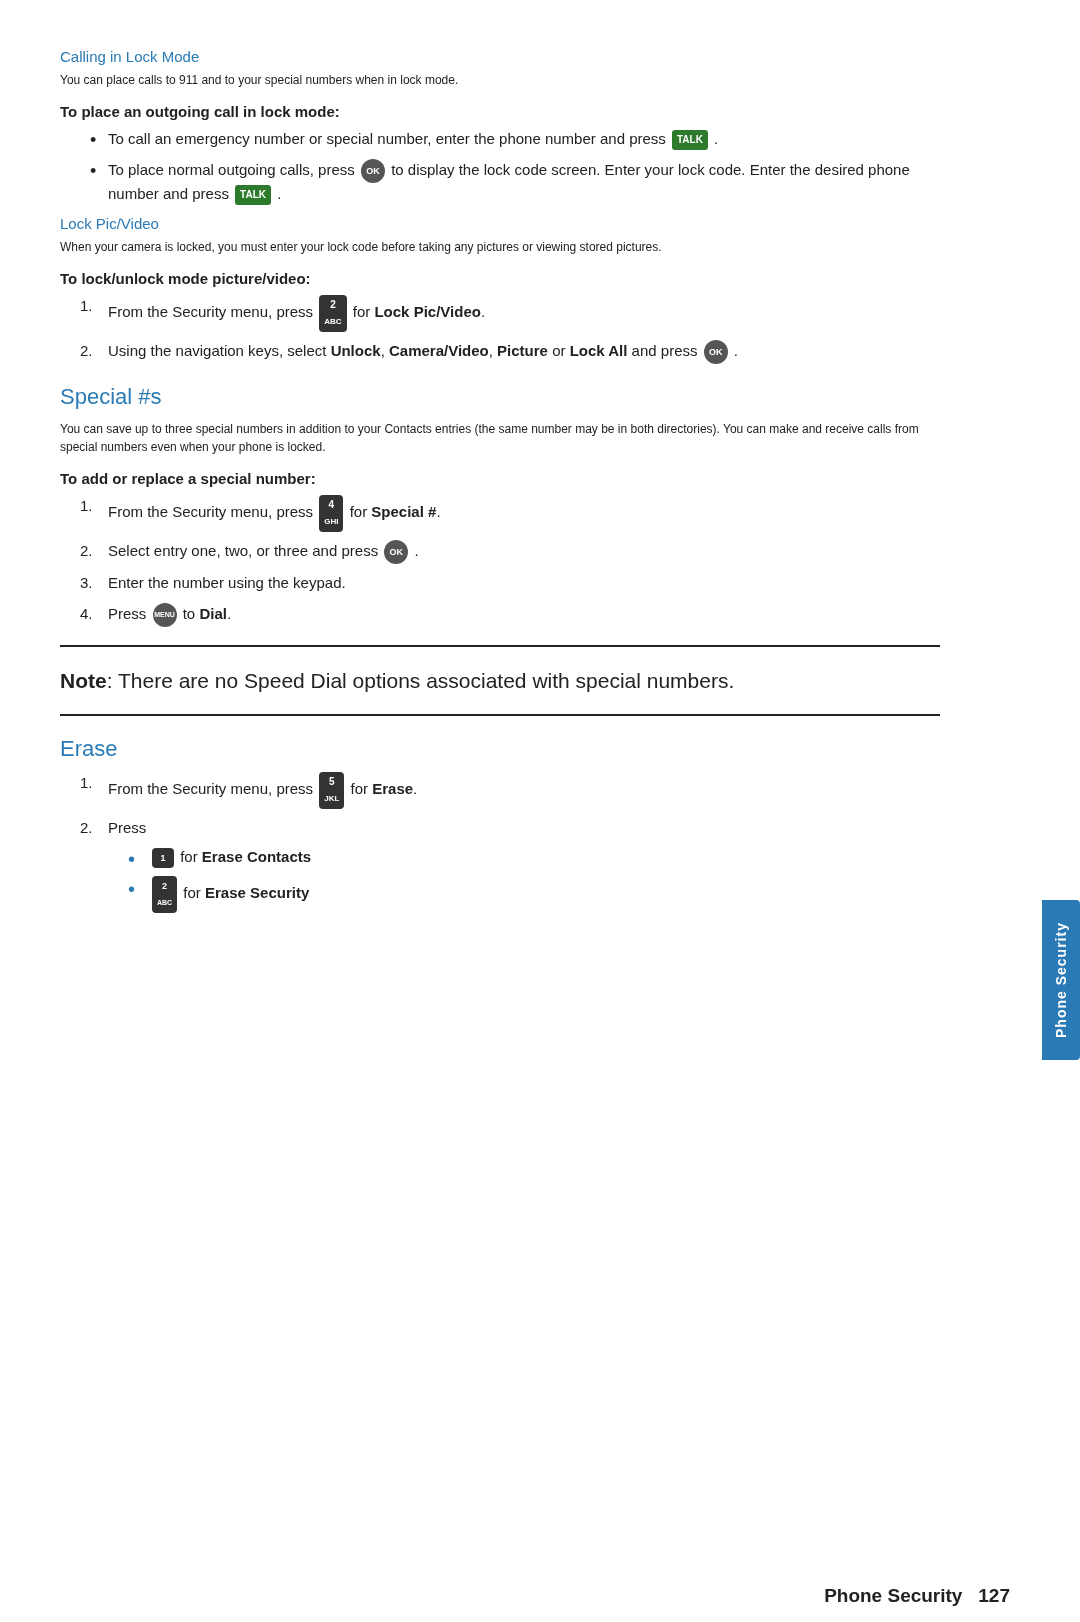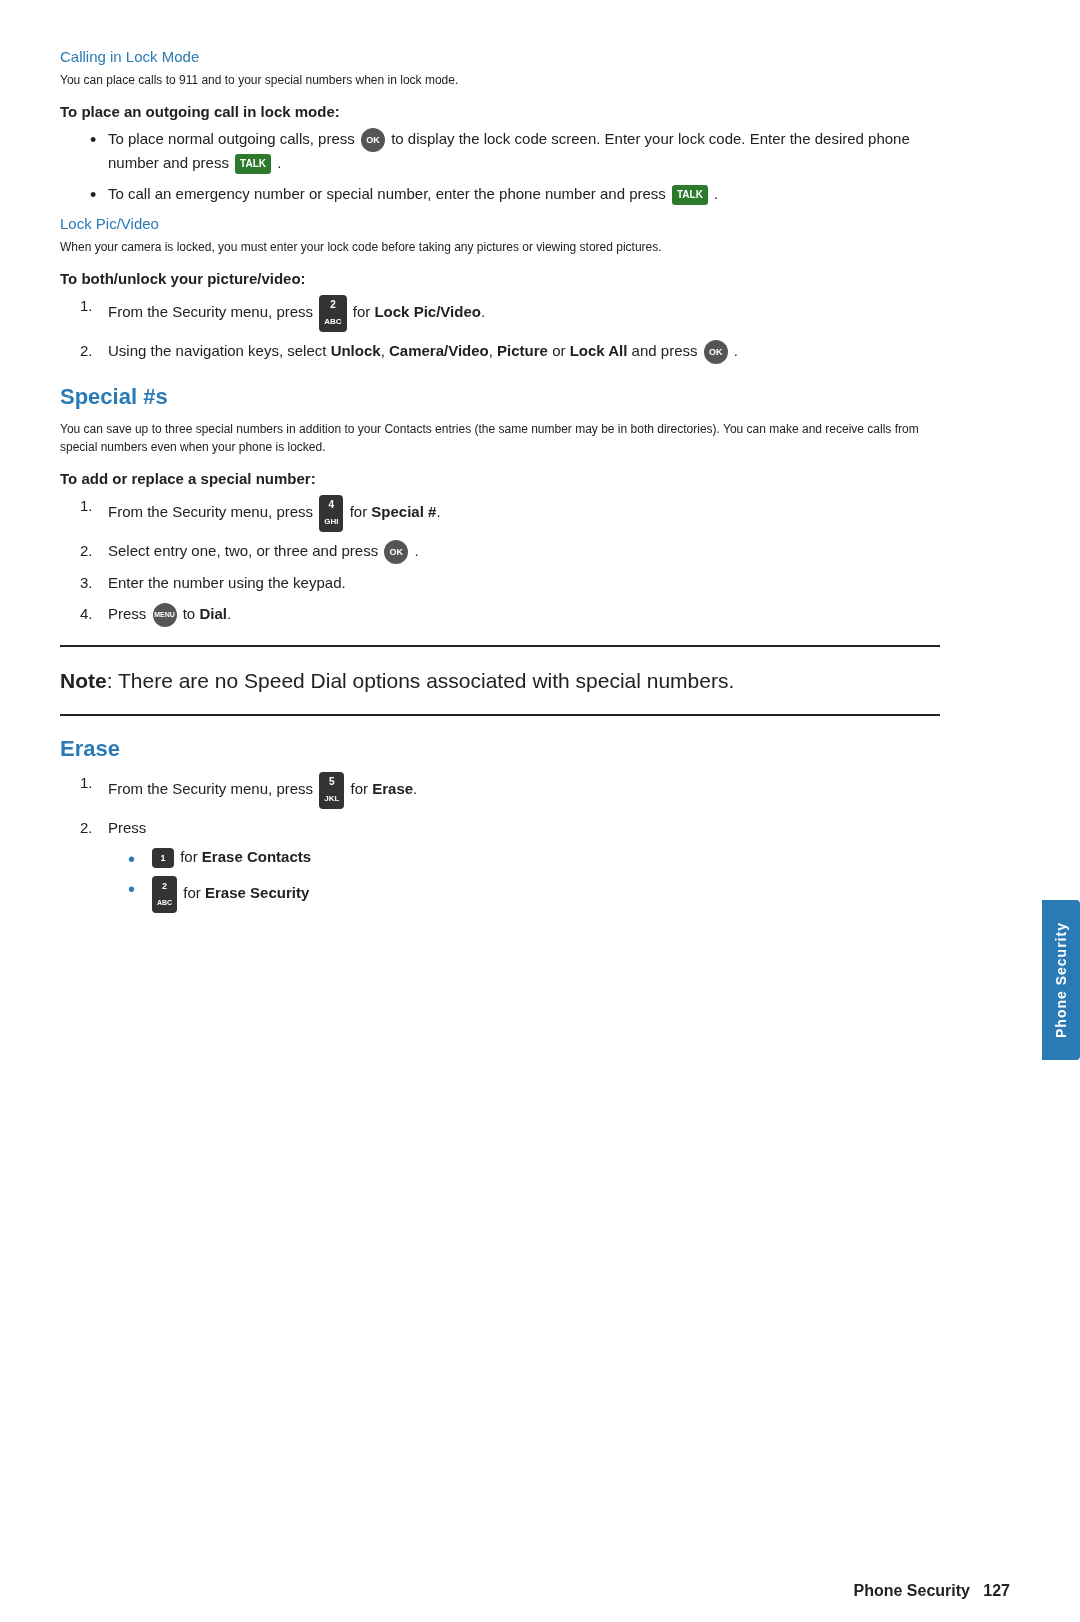--- a/index.html
+++ b/index.html
@@ -71,21 +71,21 @@
     .numbered-list li::before {
       content: counter(step-counter) ".";
       font-weight: normal;
       position: absolute;
       left: 0;
       top: 0;
     }
     .section-heading {
       font-size: 22px;
       color: #2a7ab5;
-      font-weight: bold;
+      font-weight: normal;
       margin: 20px 0 10px 0;
     }
     .inline-bold {
       font-weight: bold;
     }
     .btn-icon {
       display: inline-block;
       background: #333;
       color: #fff;
       font-size: 10px;
@@ -154,23 +154,23 @@
       transform: rotate(180deg);
       letter-spacing: 1px;
       border-radius: 4px 0 0 4px;
       height: 160px;
       display: flex;
       align-items: center;
       justify-content: center;
     }
     .page-footer {
       position: absolute;
-      bottom: 22px;
+      bottom: 15px;
       right: 70px;
-      font-size: 16px;
+      font-size: 19px;
       font-weight: bold;
       color: #222;
     }
     .sub-bullet-list {
       margin: 6px 0 6px 20px;
       list-style: none;
     }
     .sub-bullet-list li {
       position: relative;
       padding-left: 22px;
@@ -192,39 +192,39 @@
 
 <div class="page">
 
   <a class="section-link">Calling in Lock Mode</a>
 
   <p class="body-text">You can place calls to 911 and to your special numbers when in lock mode.</p>
 
   <p class="bold-heading">To place an outgoing call in lock mode:</p>
 
   <ul class="bullet-list">
+    <li>
+      <span>To call an emergency number or special number, enter the phone number and press</span>
+      <span class="btn-icon-green">TALK</span>
+      <span> .</span>
+    </li>
     <li>
       <span>To place normal outgoing calls, press </span>
       <span class="btn-icon-circle">OK</span>
       <span> to display the lock code screen. Enter your lock code. Enter the desired phone number and press</span>
       <span class="btn-icon-green">TALK</span>
       <span> .</span>
     </li>
-    <li>
-      <span>To call an emergency number or special number, enter the phone number and press</span>
-      <span class="btn-icon-green">TALK</span>
-      <span> .</span>
-    </li>
   </ul>
 
   <a class="section-link">Lock Pic/Video</a>
 
   <p class="body-text">When your camera is locked, you must enter your lock code before taking any pictures or viewing stored pictures.</p>
 
-  <p class="bold-heading">To both/unlock your picture/video:</p>
+  <p class="bold-heading">To lock/unlock mode picture/video:</p>
 
   <ol class="numbered-list">
     <li>
       <span>From the Security menu, press </span>
       <span class="btn-icon">2<br><span style="font-size:8px">ABC</span></span>
       <span> for <span class="inline-bold">Lock Pic/Video</span>.</span>
     </li>
     <li>
       <span>Using the navigation keys, select <span class="inline-bold">Unlock</span>, <span class="inline-bold">Camera/Video</span>, <span class="inline-bold">Picture</span> or <span class="inline-bold">Lock All</span> and press </span>
       <span class="btn-icon-circle">OK</span>

